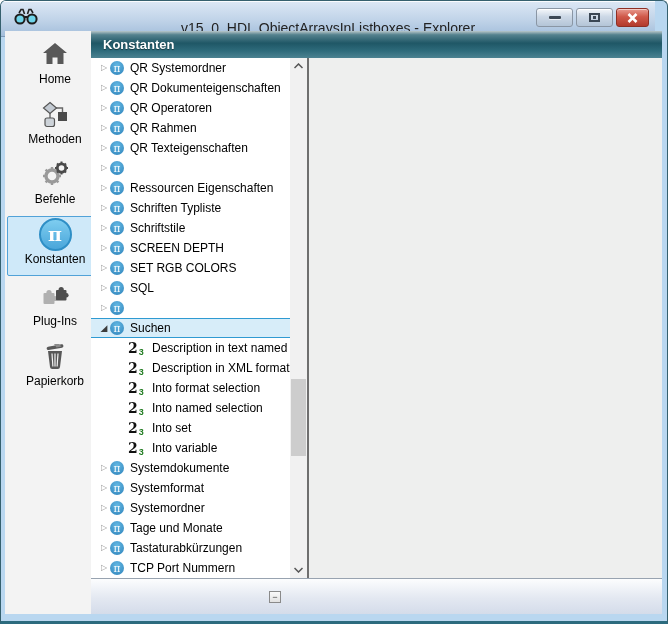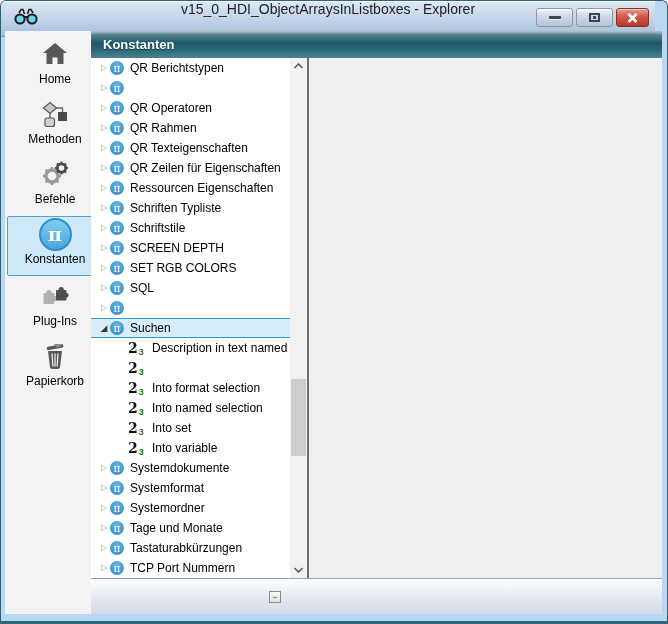--- a/index.html
+++ b/index.html
@@ -12,21 +12,21 @@
     border: 1px solid #35606e; border-bottom: 3px solid #2c6b7e;
     border-radius: 6px 6px 0 0; overflow: hidden;
   }
 
   
   .titlebar {
     position: absolute; left: 0; top: 0; right: 12px; height: 36px;
     background: linear-gradient(180deg, #dde8f5 0%, #c0d3e8 55%, #a3bedb 100%);
     border-bottom: 1px solid #7e99b8;
     box-shadow: inset 0 1px 0 rgba(255,255,255,.85);
-    display: flex; align-items: flex-start;
+    display: flex; align-items: flex-end;
   }
   .win-icon { position: absolute; left: 12px; top: 7px; width: 26px; height: 17px; }
   .title { flex: 1; text-align: center; font-size: 14px; color: #222; }
   .win-buttons { position: absolute; right: 6px; top: 7px; display: flex; gap: 3px; }
   .wbtn {
     width: 37px; height: 19px; border: 1px solid #8a96a4; border-radius: 3px;
     background: linear-gradient(180deg, #f5f8fb, #ccd8e6 45%, #b4c5d7);
     box-shadow: inset 0 1px 0 #fff;
     display: flex; align-items: center; justify-content: center; cursor: default;
   }
@@ -236,45 +236,45 @@
     <div class="panel-header">
       <span>Konstanten</span>
     </div>
 
     <div class="content">
       <div class="tree-panel">
         <div class="tree" id="tree">
             <div class="row group">
               <span class="expander">▷</span>
               <span class="pi-badge">π</span>
-              <span class="lbl">QR Berichtstypen</span>
-            </div>
-            <div class="row group">
-              <span class="expander">▷</span>
-              <span class="pi-badge">π</span>
+              <span class="lbl">QR Systemordner</span>
+            </div>
+            <div class="row group">
+              <span class="expander">▷</span>
+              <span class="pi-badge">π</span>
+              <span class="lbl">QR Dokumenteigenschaften</span>
             </div>
             <div class="row group">
               <span class="expander">▷</span>
               <span class="pi-badge">π</span>
               <span class="lbl">QR Operatoren</span>
             </div>
             <div class="row group">
               <span class="expander">▷</span>
               <span class="pi-badge">π</span>
               <span class="lbl">QR Rahmen</span>
             </div>
             <div class="row group">
               <span class="expander">▷</span>
               <span class="pi-badge">π</span>
               <span class="lbl">QR Texteigenschaften</span>
             </div>
             <div class="row group">
               <span class="expander">▷</span>
               <span class="pi-badge">π</span>
-              <span class="lbl">QR Zeilen für Eigenschaften</span>
             </div>
             <div class="row group">
               <span class="expander">▷</span>
               <span class="pi-badge">π</span>
               <span class="lbl">Ressourcen Eigenschaften</span>
             </div>
             <div class="row group">
               <span class="expander">▷</span>
               <span class="pi-badge">π</span>
               <span class="lbl">Schriften Typliste</span>
@@ -313,20 +313,21 @@
                 <b>2</b>
                 <i>3</i>
               </span>
               <span class="lbl">Description in text named</span>
             </div>
             <div class="row constant">
               <span class="longint-icon">
                 <b>2</b>
                 <i>3</i>
               </span>
+              <span class="lbl">Description in XML format</span>
             </div>
             <div class="row constant">
               <span class="longint-icon">
                 <b>2</b>
                 <i>3</i>
               </span>
               <span class="lbl">Into format selection</span>
             </div>
             <div class="row constant">
               <span class="longint-icon">

